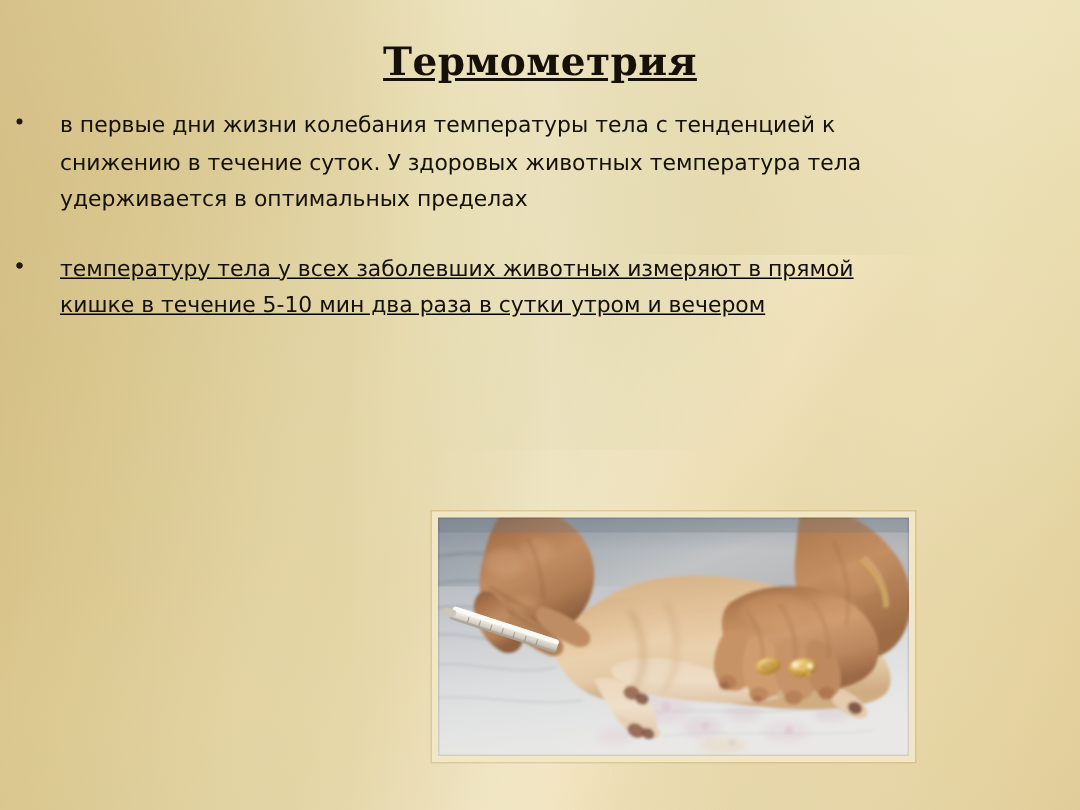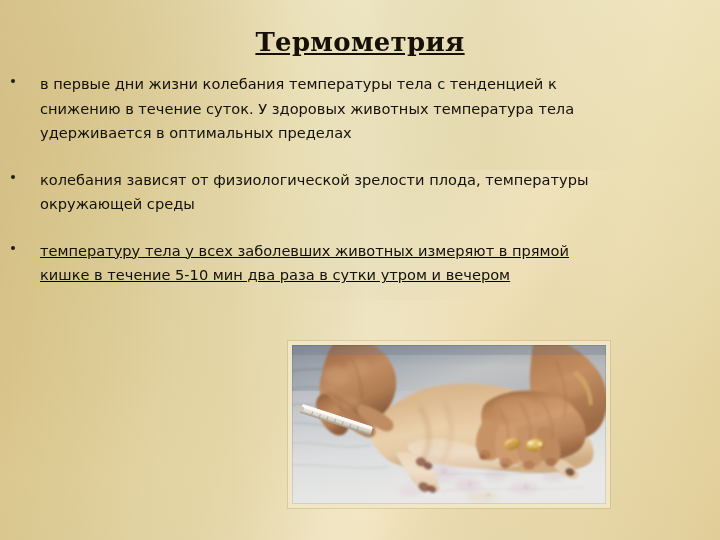--- a/index.html
+++ b/index.html
@@ -176,21 +176,20 @@
 
   <div id="bullets">
 
     <div class="bullet-row b1">
       <span class="bullet-dot"></span>
       <span class="bullet-text">в первые дни жизни колебания температуры тела с тенденцией к снижению в течение суток. У здоровых животных температура тела удерживается в оптимальных пределах</span>
     </div>
 
     <div class="bullet-row b2">
       <span class="bullet-dot"></span>
-      <span class="bullet-text">колебания зависят от физиологической зрелости плода, температуры окружающей среды</span>
     </div>
 
     <div class="bullet-row b3">
       <span class="bullet-dot"></span>
       <span class="bullet-text">температуру тела у всех заболевших животных измеряют в прямой кишке в течение 5-10 мин два раза в сутки утром и вечером</span>
     </div>
 
   </div>
 
   <div id="photo-frame">

